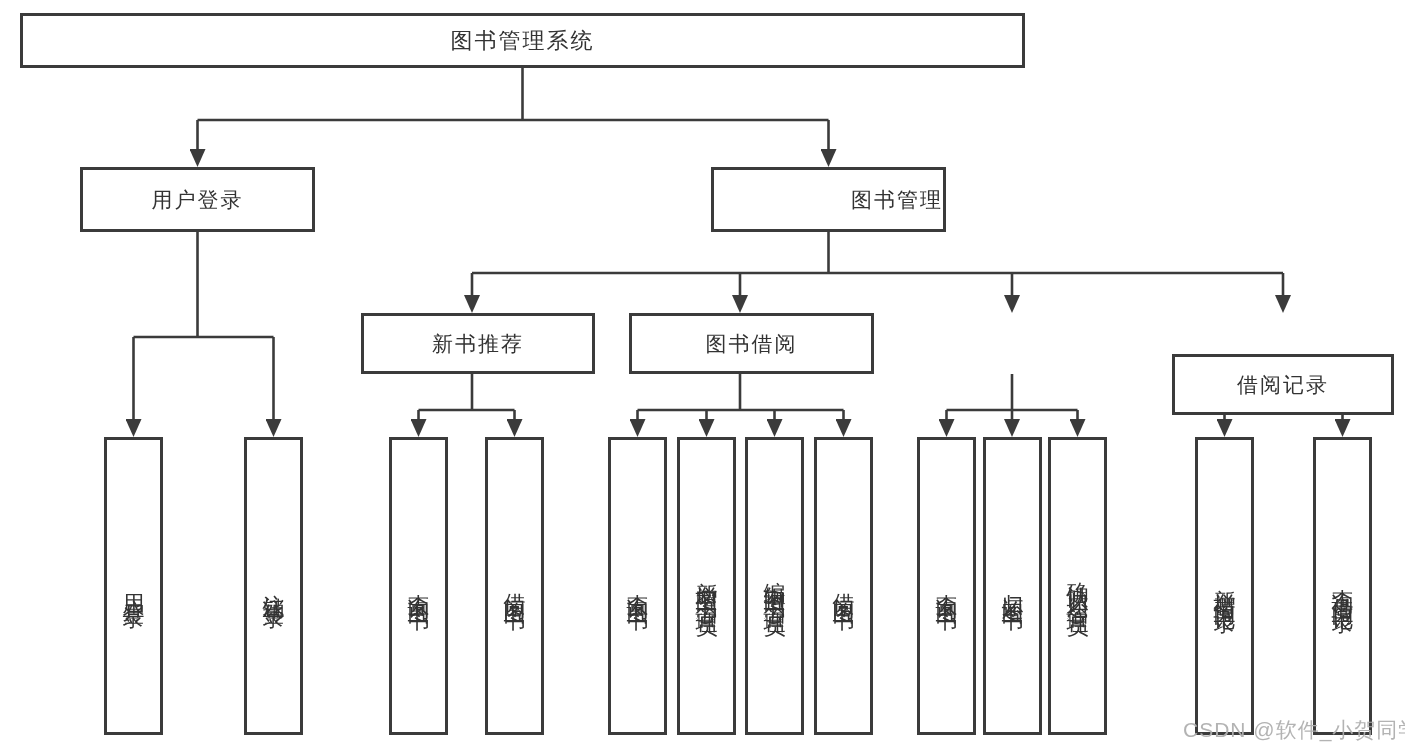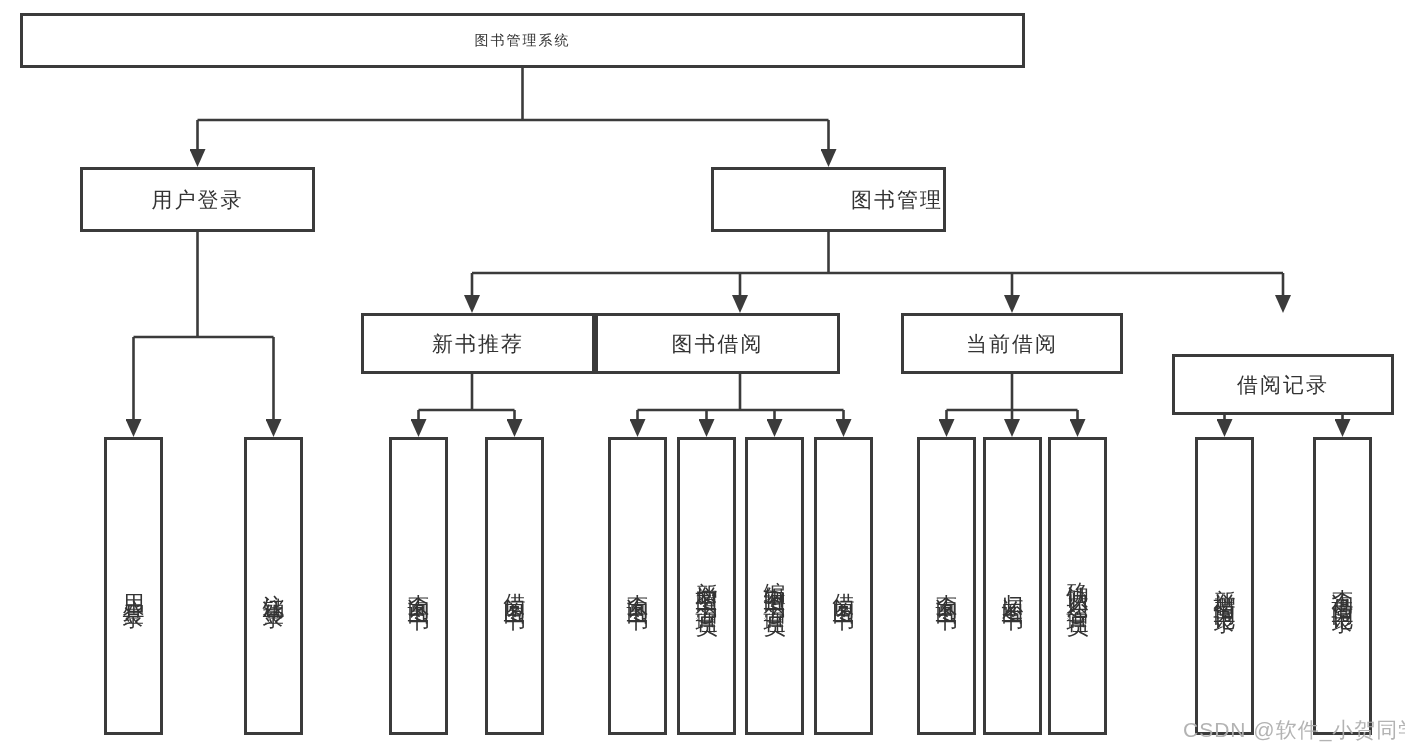--- a/index.html
+++ b/index.html
@@ -21,21 +21,21 @@
     position: absolute;
     box-sizing: border-box;
     border: 3px solid #3b3b3b;
     background: #ffffff;
     display: flex;
     align-items: center;
     justify-content: center;
     color: #333333;
   }
   .hnode { font-size: 21px; letter-spacing: 2px; white-space: nowrap; }
-  .root-node { font-size: 14px; }
+  .root-node { font-size: 22px; }
   .vnode .vtext {
     writing-mode: vertical-rl;
     text-orientation: mixed;
     font-size: 22px;
     line-height: 1.1;
     letter-spacing: 5px;
     white-space: nowrap;
   }
   .watermark {
     position: absolute;
@@ -110,25 +110,22 @@
   <div class="node hnode" style="left:80px; top:167px; width:235px; height:65px;">
     <span>用户登录</span>
   </div>
   <div class="node hnode" style="left:711px; top:167px; width:235px; height:65px;justify-content:flex-end;">
     <span>图书管理</span>
   </div>
 
   <div class="node hnode" style="left:361px; top:313px; width:234px; height:61px;">
     <span>新书推荐</span>
   </div>
-  <div class="node hnode" style="left:595px; top:313px; width:245px; height:61px;">
+  <div class="node hnode" style="left:629px; top:313px; width:245px; height:61px;">
     <span>图书借阅</span>
-  </div>
-  <div class="node hnode" style="left:901px; top:313px; width:222px; height:61px;">
-    <span>当前借阅</span>
   </div>
   <div class="node hnode" style="left:1172px; top:313px; width:222px; height:61px;margin-top:41px;">
     <span>借阅记录</span>
   </div>
 
   <div class="node vnode" style="left:104px; top:437px; width:59px; height:298px;">
     <span class="vtext">用户登录</span>
   </div>
   <div class="node vnode" style="left:244px; top:437px; width:59px; height:298px;">
     <span class="vtext">注销登录</span>

